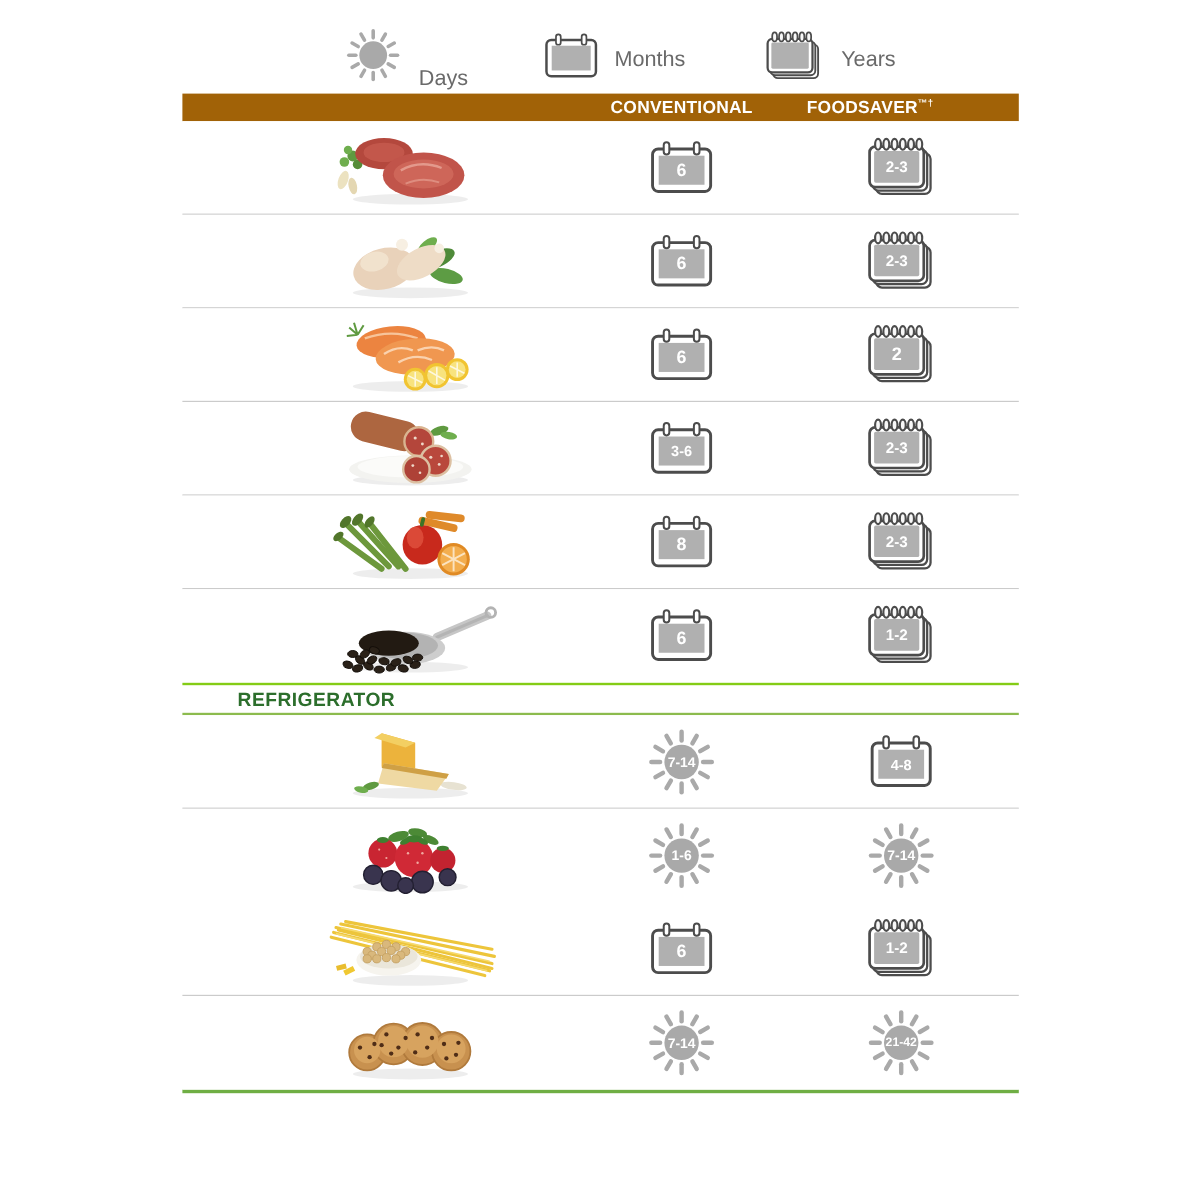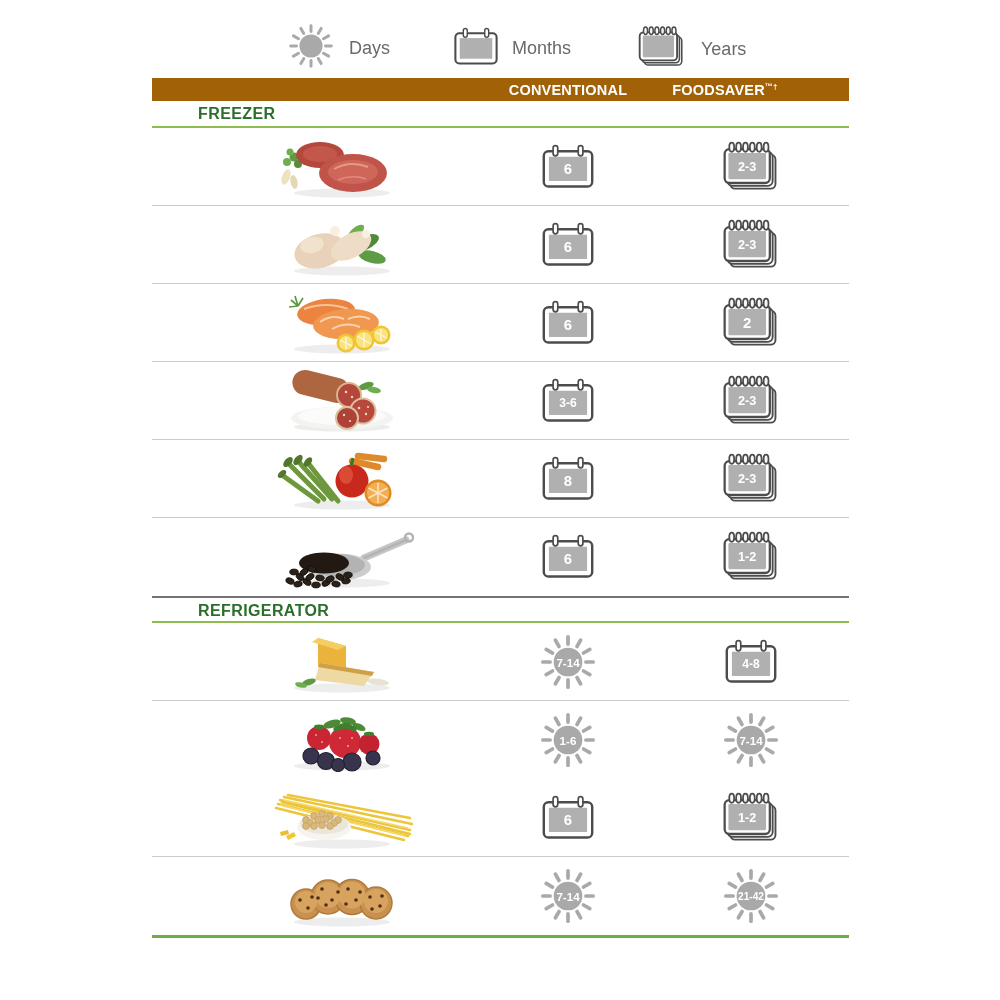--- a/index.html
+++ b/index.html
@@ -5,36 +5,36 @@
   html,body{margin:0;padding:0;}
   body{
     width:1000px;height:1000px;background:#ffffff;position:relative;overflow:hidden;
     font-family:"Liberation Sans",sans-serif;
   }
   .page{position:absolute;inset:0;}
   
   .legend{position:absolute;left:152px;top:18px;width:697px;height:58px;}
   .legend-item{position:absolute;display:flex;align-items:center;}
   .legend-item .legend-label{margin-left:13px;font-size:18px;color:#6a6a6a;}
-  #legend-days{left:134px;top:3px;}
+  #legend-days{left:134px;top:3px;align-items:flex-end;}
   #legend-months{left:301px;top:9px;}
   #legend-years{left:483px;top:5px;}
   
   .header-bar{position:absolute;left:152px;top:78px;width:697px;height:23px;background:#a16207;}
   .header-label{
     position:absolute;top:50%;transform:translate(-50%,-50%);
     color:#ffffff;font-weight:bold;font-size:14.5px;letter-spacing:.2px;white-space:nowrap;
   }
   .header-label sup{font-size:8px;vertical-align:6px;}
   #hdr-conventional{left:416px;}
   #hdr-foodsaver{left:573px;}
   
   .table-body{position:absolute;left:152px;top:101px;width:697px;}
   .section-header{position:relative;height:27px;border-bottom:2px solid #8cbb4e;box-sizing:border-box;}
-  .section-header.topline{border-top:2px solid #737373;}
+  .section-header.topline{border-top:2px solid #84cc16;}
   .section-label{
     position:absolute;left:46px;top:4px;font-size:16px;font-weight:bold;color:#2c6e2c;letter-spacing:.4px;
   }
   .row{position:relative;height:78px;border-bottom:1px solid #cbcbcb;box-sizing:border-box;background:#fff;}
   .row.last{border-bottom:none;}
   .cell{position:absolute;top:50%;transform:translate(-50%,-50%);line-height:0;}
   .cell.food{left:188px;}
   .cell.conv{left:416px;}
   .cell.fs{left:599px;}
   .bottom-line{height:3px;background:#6fae44;}
@@ -88,23 +88,20 @@
       <span class="legend-label">Years</span>
     </div>
   </div>
 
   <div class="header-bar">
     <span class="header-label" id="hdr-conventional">CONVENTIONAL</span>
     <span class="header-label" id="hdr-foodsaver"><span>FOODSAVER</span><sup>™†</sup></span>
   </div>
 
   <div class="table-body">
-      <div class="section-header">
-        <span class="section-label">FREEZER</span>
-      </div>
       <div class="row">
         <div class="cell food"><svg width="160" height="64" viewBox="0 0 160 64">
             <ellipse cx="82" cy="58" rx="48" ry="4.5" fill="rgba(0,0,0,0.07)"></ellipse>
    <ellipse cx="26" cy="42" rx="4" ry="8" fill="#ece2c0" transform="rotate(20 26 42)"></ellipse>
    <ellipse cx="34" cy="47" rx="3.5" ry="7" fill="#e4d7b2" transform="rotate(-12 34 47)"></ellipse>
    <circle cx="34" cy="22" r="4.5" fill="#5f9a40"></circle>
             <circle cx="27" cy="27" r="4" fill="#6fae4e"></circle>
    <circle cx="38" cy="29" r="4" fill="#558c38"></circle>
             <circle cx="30" cy="17" r="3.5" fill="#6fae4e"></circle>
    <ellipse cx="60" cy="20" rx="24" ry="13" fill="#b4483d"></ellipse>

